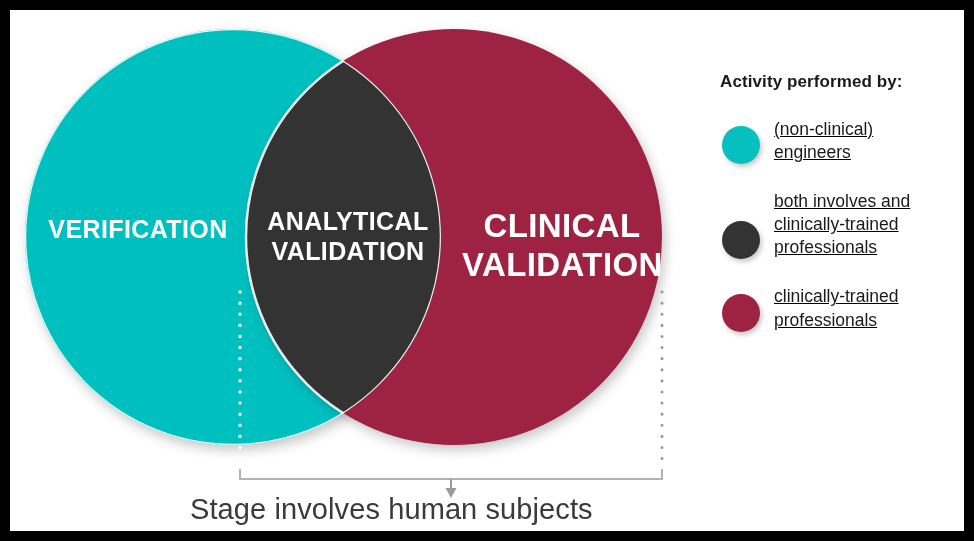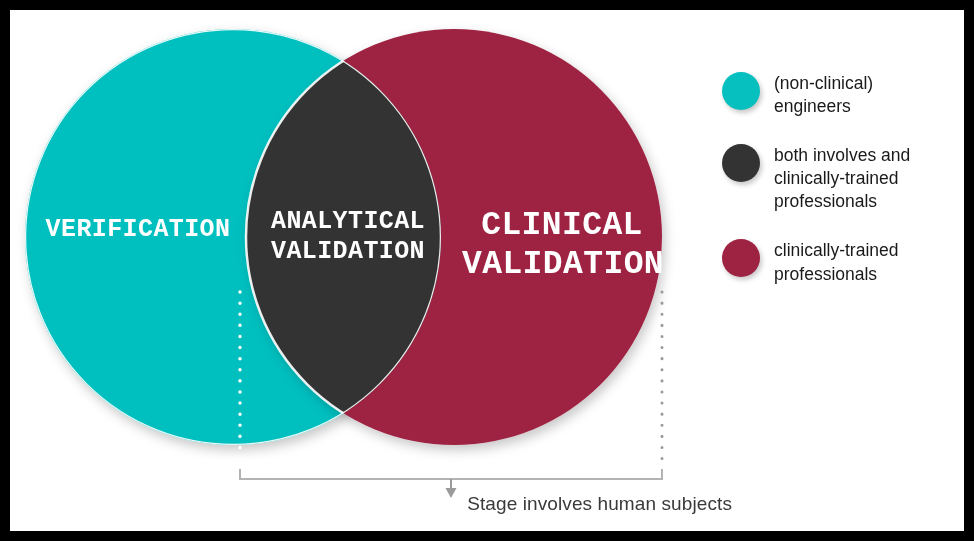--- a/index.html
+++ b/index.html
@@ -46,21 +46,20 @@
   
   .venn-label {
     position: absolute;
     color: #ffffff;
     font-weight: bold;
     letter-spacing: 0.4px;
     text-align: center;
     line-height: 1.18;
     user-select: none;
     white-space: pre-line;
-    font-family: Liberation Mono, monospace;
   }
   #label-verification {
     left: 18px;
     top: 205px;
     width: 220px;
     font-size: 25px;
   }
   #label-analytical {
     left: 243px;
     top: 197px;
@@ -73,44 +72,45 @@
     width: 200px;
     font-size: 33px;
   }
 
   
   #bracket-caption {
     position: absolute;
     left: 180px;
     top: 483px;
     width: 542px;
-    text-align: right;
-    font-size: 19px;
+    text-align: left;
+    font-size: 29px;
     color: #3a3a3a;
     letter-spacing: 0.1px;
   }
 
   
   #legend {
     position: absolute;
     left: 700px;
     top: 62px;
     width: 250px;
   }
   #legend-title {
     font-size: 17px;
     font-weight: bold;
     color: #1a1a1a;
     margin: 0 0 26px 10px;
     letter-spacing: 0.1px;
   }
   .legend-row {
     display: flex;
-    align-items: flex-start;
+    align-items: flex-end;
     margin-bottom: 26px;
+    text-decoration: underline;
   }
   .legend-dot-wrap {
     flex: 0 0 auto;
     width: 62px;
     display: flex;
     justify-content: center;
   }
   .legend-dot {
     width: 38px;
     height: 38px;
@@ -168,20 +168,21 @@
 
     <div class="venn-label" id="label-analytical">ANALYTICAL
 VALIDATION</div>
 
     <div class="venn-label" id="label-clinical">CLINICAL
 VALIDATION</div>
 
     <div id="bracket-caption">Stage involves human subjects</div>
 
     <div id="legend">
+      <div id="legend-title">Activity performed by:</div>
 
       <div class="legend-row">
         <span class="legend-dot-wrap">
           <span class="legend-dot" style="background:#06BFBF"></span>
         </span>
         <span class="legend-text">(non-clinical)
 engineers</span>
       </div>
 
       <div class="legend-row">

